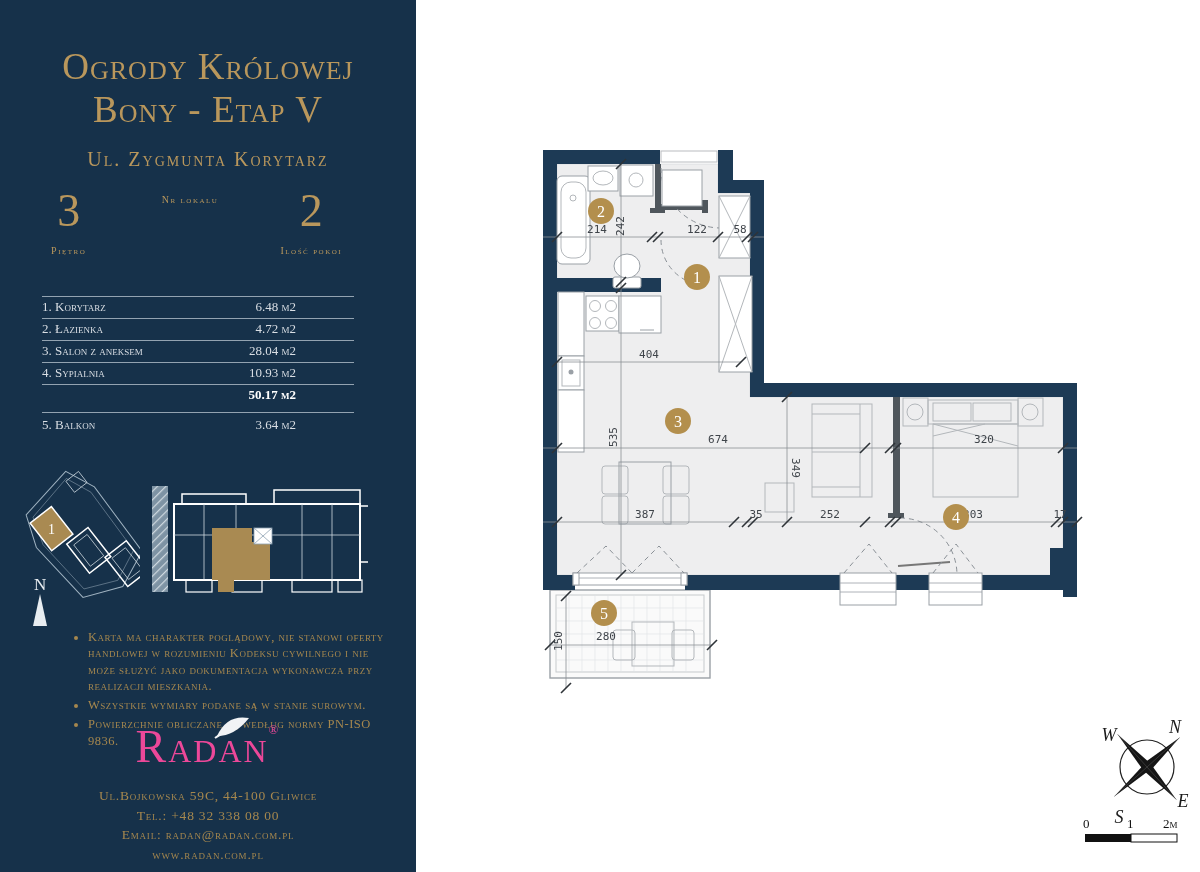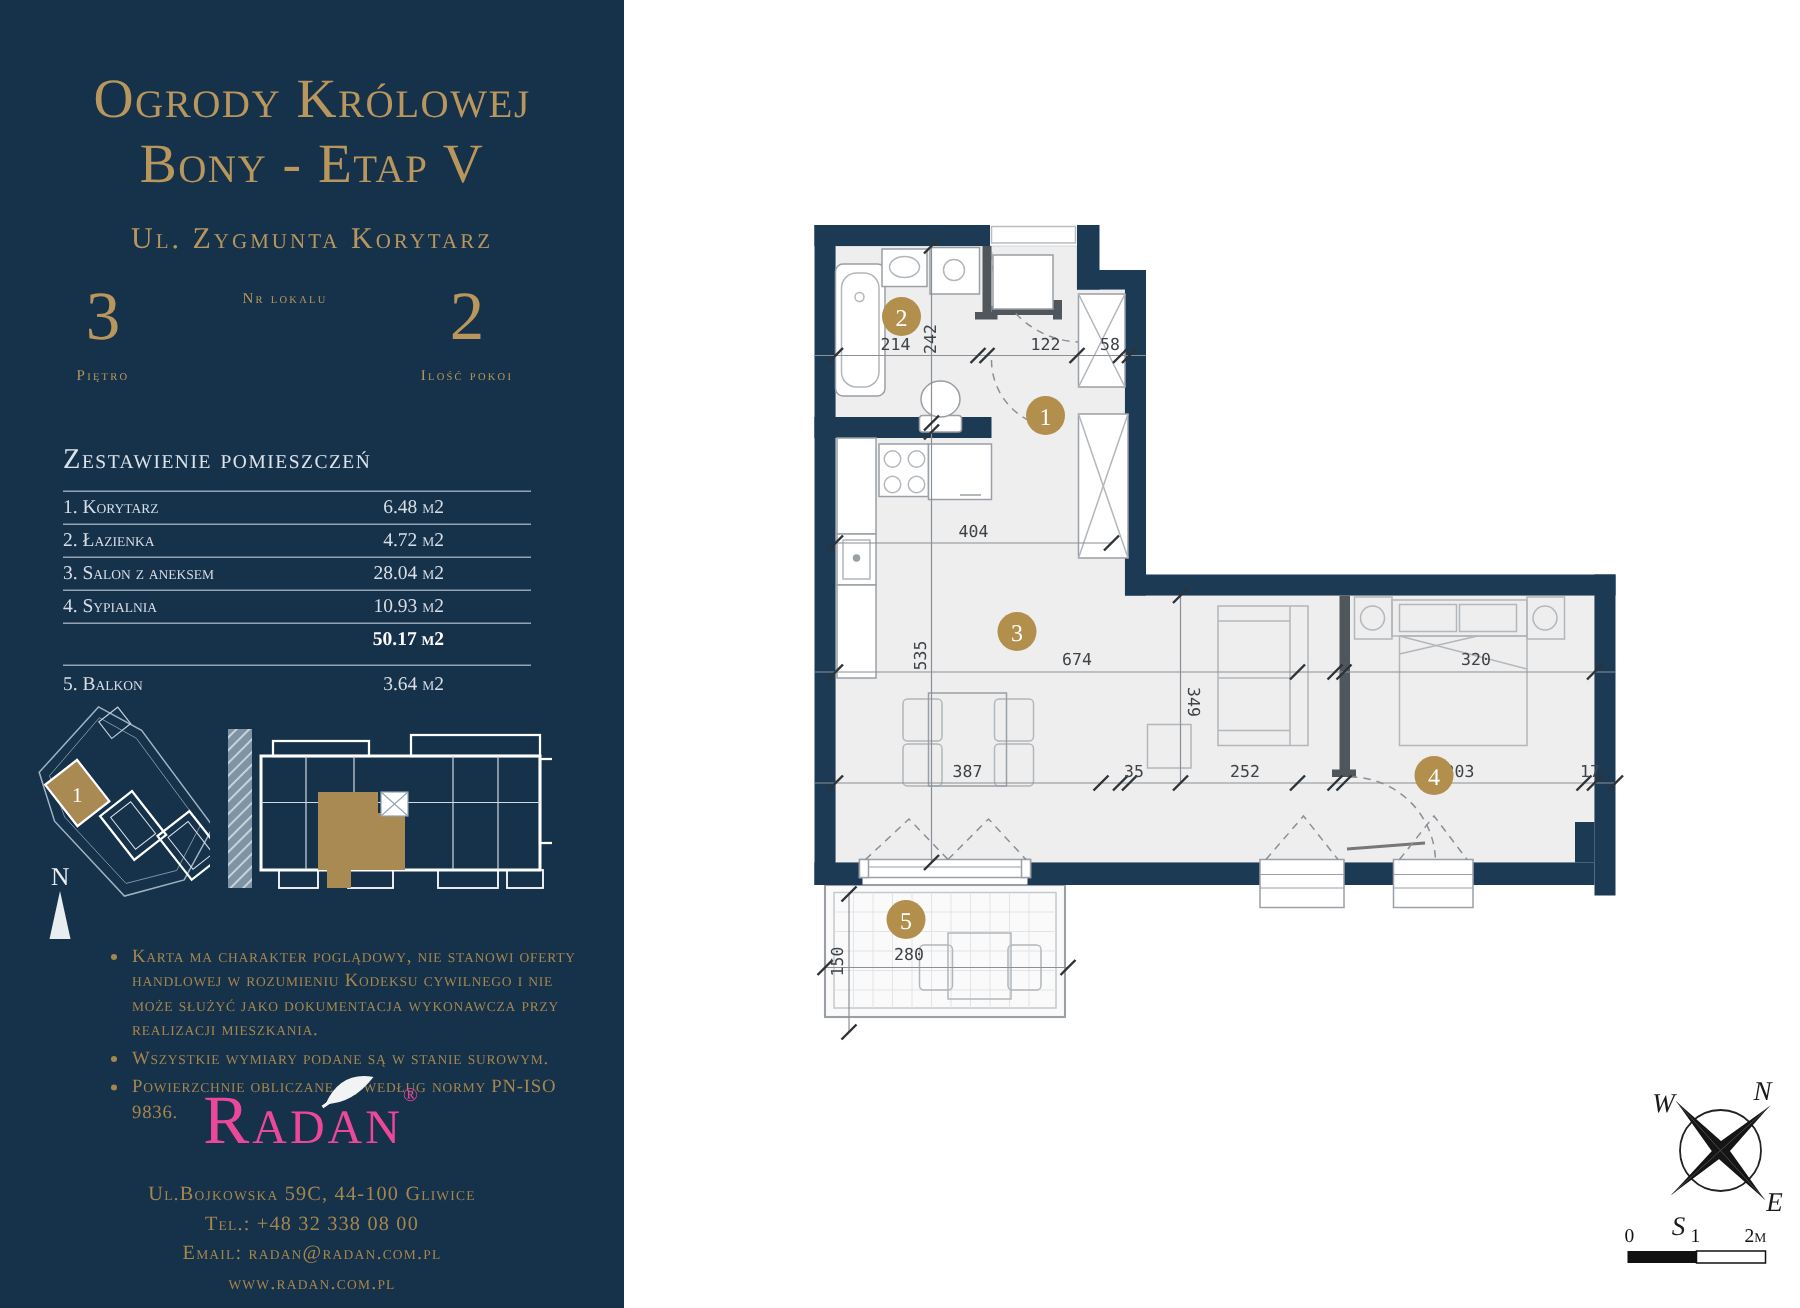--- a/index.html
+++ b/index.html
@@ -74,21 +74,20 @@
     <div class="stat">
       <div class="lbl">Nr lokalu</div>
     </div>
     <div class="stat">
       <div class="num">2</div>
       <div class="lbl">Ilość pokoi</div>
     </div>
   </div>
 
   <div class="rtable">
-    <div class="hd">Zestawienie pomieszczeń</div>
     <div class="row">
       <span>1. Korytarz</span>
       <span class="area">6.48 m2</span>
     </div>
     <div class="row">
       <span>2. Łazienka</span>
       <span class="area">4.72 m2</span>
     </div>
     <div class="row">
       <span>3. Salon z aneksem</span>

